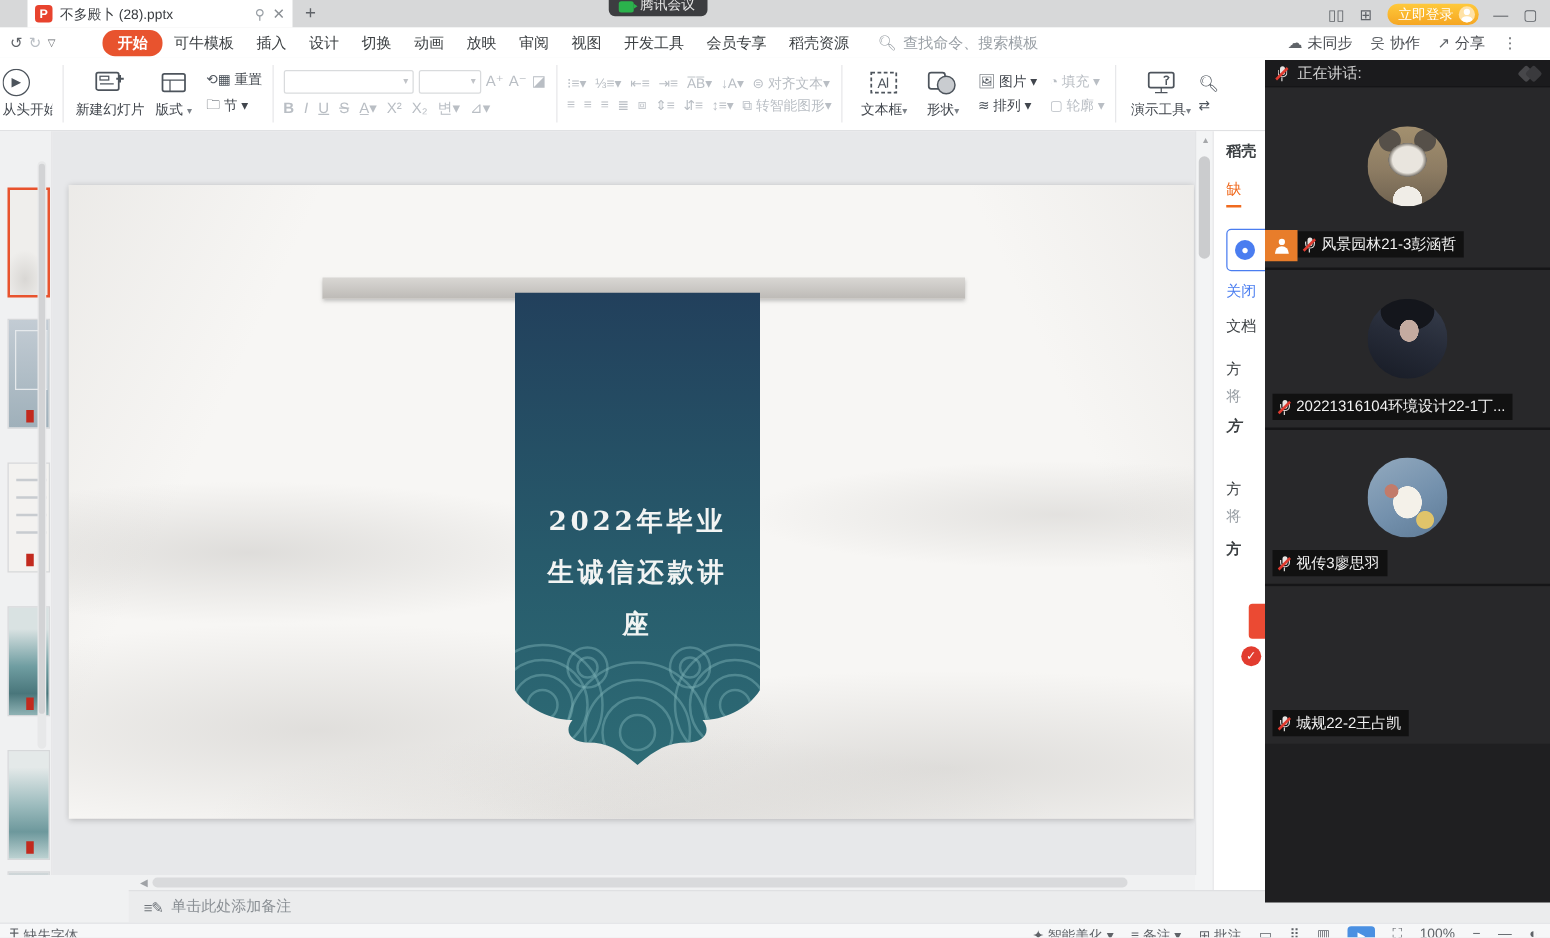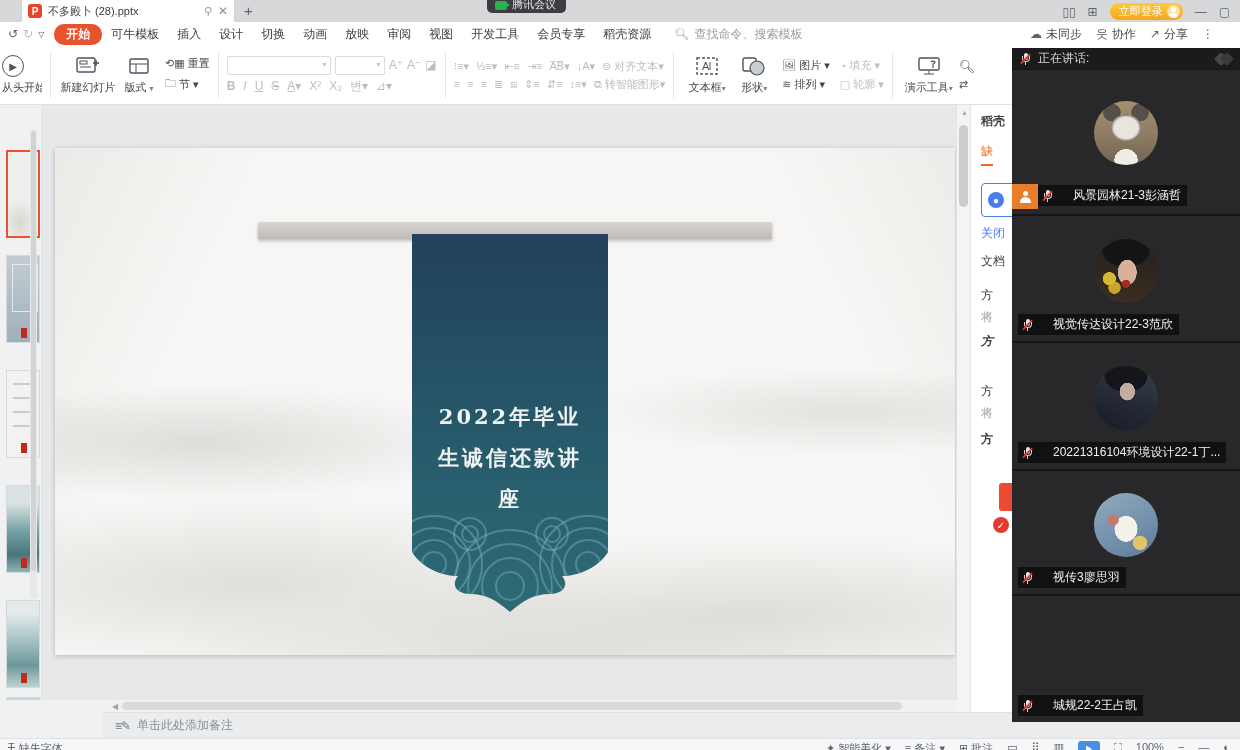--- a/index.html
+++ b/index.html
@@ -30,21 +30,21 @@
   .login-pill span { color:#fff; font-size:11px; }
   .login-avatar { width:13px; height:13px; border-radius:50%; background:#ffe2a6; position:relative; overflow:hidden; }
   .login-avatar:before { content:""; position:absolute; left:4px; top:2px; width:5px; height:5px; border-radius:50%; background:#fff; }
   .login-avatar:after { content:""; position:absolute; left:2px; top:8px; width:9px; height:6px; border-radius:50% 50% 0 0; background:#fff; }
 
   
   .menubar { position:absolute; left:0; top:22px; width:1240px; height:24px; background:#ffffff;
     display:flex; align-items:center; font-size:12px; color:#3c4043; }
   .undo-cluster { display:flex; align-items:center; gap:5px; padding:0 10px 0 8px; color:#5f6368; font-size:12px; }
   .mtab { padding:2px 9px; white-space:nowrap; }
-  .mtab.active { background:#e8532e; color:#fff; border-radius:10px; padding:2px 12px; font-weight:bold; }
+  .mtab.active { background:#e8532e; color:#fff; border-radius:10px; padding:2px 12px; font-weight:bold;margin-left:28px; }
   .msearch { display:flex; align-items:center; gap:5px; color:#9aa0a6; margin-left:14px; white-space:nowrap; }
   .msearch .q { font-size:12px; }
   .menubar-right { margin-left:auto; display:flex; align-items:center; gap:14px; padding-right:26px;
     color:#4a4d52; white-space:nowrap; }
   .mr-item { display:flex; align-items:center; gap:4px; }
   .mr-ic { font-size:12px; color:#5f6368; }
 
   
   .ribbon { position:absolute; left:0; top:46px; width:1240px; height:59px; background:#ffffff;
     border-bottom:1px solid #e0e1e3; display:flex; align-items:stretch; }
@@ -122,21 +122,21 @@
   .m-header { height:22px; background:#1b1b1d; border-bottom:1px solid #141416; display:flex; align-items:center;
     padding:0 8px; gap:7px; }
   .m-header .t { color:#d8d8d8; font-size:12px; flex:1; }
   .m-logo { display:flex; }
   .m-logo i { width:10px; height:10px; background:#47474a; transform:rotate(45deg); border-radius:2px; display:block; }
   .m-logo i + i { margin-left:-4px; background:#3a3a3d; }
   .tile { position:relative; background:#28282a; border-bottom:2px solid #151517; overflow:hidden; }
   .avatar { position:absolute; left:50%; top:44%; transform:translate(-50%,-50%); width:64px; height:64px;
     border-radius:50%; overflow:hidden; }
   .chip { position:absolute; left:6px; bottom:6px; max-width:212px; background:rgba(12,12,12,.82);
-    display:flex; align-items:center; gap:20px; padding:2px 6px 2px 4px; }
+    display:flex; align-items:center; gap:4px; padding:2px 6px 2px 4px; }
   .chip span { color:#f2f2f2; font-size:12px; white-space:nowrap; overflow:hidden; }
   .hostbadge { position:absolute; left:0; bottom:5px; width:26px; height:25px; background:#e87d2b;
     display:flex; align-items:center; justify-content:center; z-index:2; }
   .hostbadge .person { width:12px; height:12px; position:relative; }
   .hostbadge .person:before { content:""; position:absolute; left:3.5px; top:0; width:5px; height:5px; border-radius:50%; background:#fff; }
   .hostbadge .person:after { content:""; position:absolute; left:0.5px; top:6px; width:11px; height:6px; border-radius:6px 6px 0 0; background:#fff; }
   .tile1 .chip { left:26px; bottom:8px; }
 
   .av1 { background:
       radial-gradient(ellipse 30% 28% at 50% 92%, #f0ede7 0 60%, transparent 61%),
@@ -556,32 +556,20 @@
         <div class="micmute">
           <div class="body"></div>
             <div class="arc"></div>
             <div class="stem"></div>
             <div class="slash"></div>
         </div>
         <span>风景园林21-3彭涵哲</span>
       </div>
     </div>
 
-    <div class="tile" style="height:127px;">
-      <div class="avatar av2"></div>
-      <div class="chip">
-        <div class="micmute">
-          <div class="body"></div>
-            <div class="arc"></div>
-            <div class="stem"></div>
-            <div class="slash"></div>
-        </div>
-        <span>视觉传达设计22-3范欣</span>
-      </div>
-    </div>
 
     <div class="tile" style="height:128px;">
       <div class="avatar av3"></div>
       <div class="chip">
         <div class="micmute">
           <div class="body"></div>
             <div class="arc"></div>
             <div class="stem"></div>
             <div class="slash"></div>
         </div>

